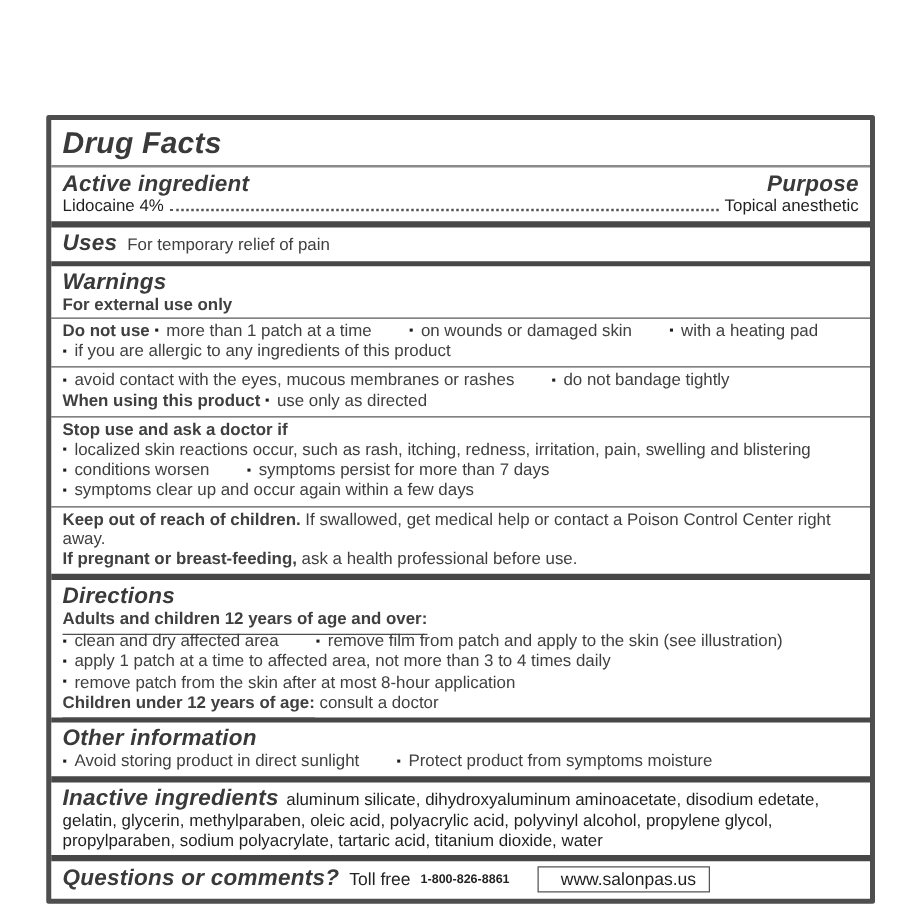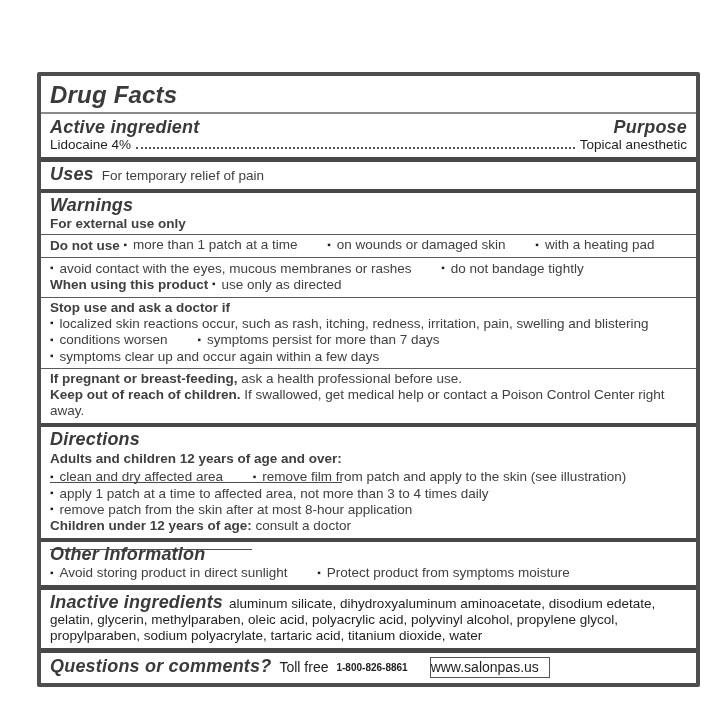--- a/index.html
+++ b/index.html
@@ -2,42 +2,42 @@
 <html><head>
 <meta charset="utf-8">
 <style>
   html,body{margin:0;padding:0;}
   body{
     width:727px;height:727px;background:#ffffff;position:relative;overflow:hidden;
     font-family:"Liberation Sans",sans-serif;color:#222222;
     -webkit-font-smoothing:antialiased;
   }
   .df-box{
-    position:absolute;left:37px;top:72px;width:663px;box-sizing:border-box;
+    position:absolute;left:37px;top:92px;width:663px;box-sizing:border-box;
     border:4.5px solid #4e4e4e;background:#ffffff;border-radius:2px;
   }
   .sec{padding:2px 9px;}
   .bar{height:4.5px;background:#474747;}
   .thin{border-top:1.5px solid #5a5a5a;margin:0;}
   .h1{font-size:24px;font-weight:bold;font-style:italic;color:#3a3a3a;letter-spacing:.2px;line-height:1.15;}
   .h2{font-size:18px;font-weight:bold;font-style:italic;color:#3a3a3a;letter-spacing:.2px;line-height:1.1;}
   .body, .bodyline{font-size:13.5px;line-height:15.8px;color:#404040;}
   .bold{font-weight:bold;}
   .title-sec{padding:5px 9px 3px 9px;border-bottom:2px solid #8a8a8a;}
   .row-between{display:flex;justify-content:space-between;align-items:baseline;}
   .leader-row{display:flex;align-items:baseline;font-size:13.5px;line-height:16px;color:#1f1f1f;padding-bottom:2px;}
   .leader{flex:1;border-bottom:2px dotted #555;margin:0 5px 3px 5px;min-width:30px;}
   .inline-h2-row{display:flex;align-items:baseline;gap:8px;padding-top:3px;padding-bottom:4px;}
   .bi::before{content:"\25AA";font-size:10px;margin-right:6px;vertical-align:1.5px;color:#1f1f1f;}
   .gap{margin-left:26px;}
-  .ul{border-bottom:1.6px solid #4e4e4e;padding-bottom:16px;}
+  .ul{border-bottom:1.6px solid #4e4e4e;padding-bottom:5px;}
   .warn-head{padding-top:3px;padding-bottom:2px;}
   .sub{padding-top:2px;padding-bottom:4px;}
   .q-row{display:flex;align-items:center;gap:8px;padding:4px 9px 5px 9px;border-radius:13px;}
-  .url-box{border:1.7px solid #555;padding:1px 10px 2px 0;font-size:14px;color:#1f1f1f;margin-left:14px;}
+  .url-box{border:1.7px solid #555;padding:1px 10px 2px 18px;font-size:14px;color:#1f1f1f;margin-left:14px;}
   .phone{font-size:10px;}
   .tollfree{font-size:14px;}
   .inactive-flow{font-size:13.5px;line-height:15.8px;color:#1f1f1f;}
   .inactive-flow .h2{margin-right:6px;}
 </style>
 </head>
 <body>
 
 <div class="df-box">
 
@@ -73,20 +73,23 @@
 
   <div class="thin"></div>
 
   <div class="sec sub">
     <div class="bodyline">
       <span class="bold">Do not use</span>
       <span class="bi">more than 1 patch at a time</span>
       <span class="bi gap">on wounds or damaged skin</span>
       <span class="bi gap">with a heating pad</span>
     </div>
+    <div class="bodyline">
+      <span class="bi">if you are allergic to any ingredients of this product</span>
+    </div>
   </div>
 
   <div class="thin"></div>
 
   <div class="sec sub">
     <div class="bodyline">
       <span class="bi">avoid contact with the eyes, mucous membranes or rashes</span>
       <span class="bi gap">do not bandage tightly</span>
     </div>
     <div class="bodyline">
@@ -108,26 +111,26 @@
     </div>
     <div class="bodyline">
       <span class="bi">symptoms clear up and occur again within a few days</span>
     </div>
   </div>
 
   <div class="thin"></div>
 
   <div class="sec sub">
     <div class="bodyline">
+      <span class="bold">Keep out of reach of children.</span>
+      <span>If swallowed, get medical help or contact a Poison Control Center right away.</span>
+    </div>
+    <div class="bodyline">
       <span class="bold">If pregnant or breast-feeding,</span>
       <span>ask a health professional before use.</span>
-    </div>
-    <div class="bodyline">
-      <span class="bold">Keep out of reach of children.</span>
-      <span>If swallowed, get medical help or contact a Poison Control Center right away.</span>
     </div>
   </div>
 
   <div class="bar"></div>
 
   <div class="sec sub" style="padding-top:3px;">
     <div class="h2">Directions</div>
     <div class="bodyline" style="margin-top:1px;">
       <span class="bold ul">Adults and children 12 years of age and over:</span>
     </div>

